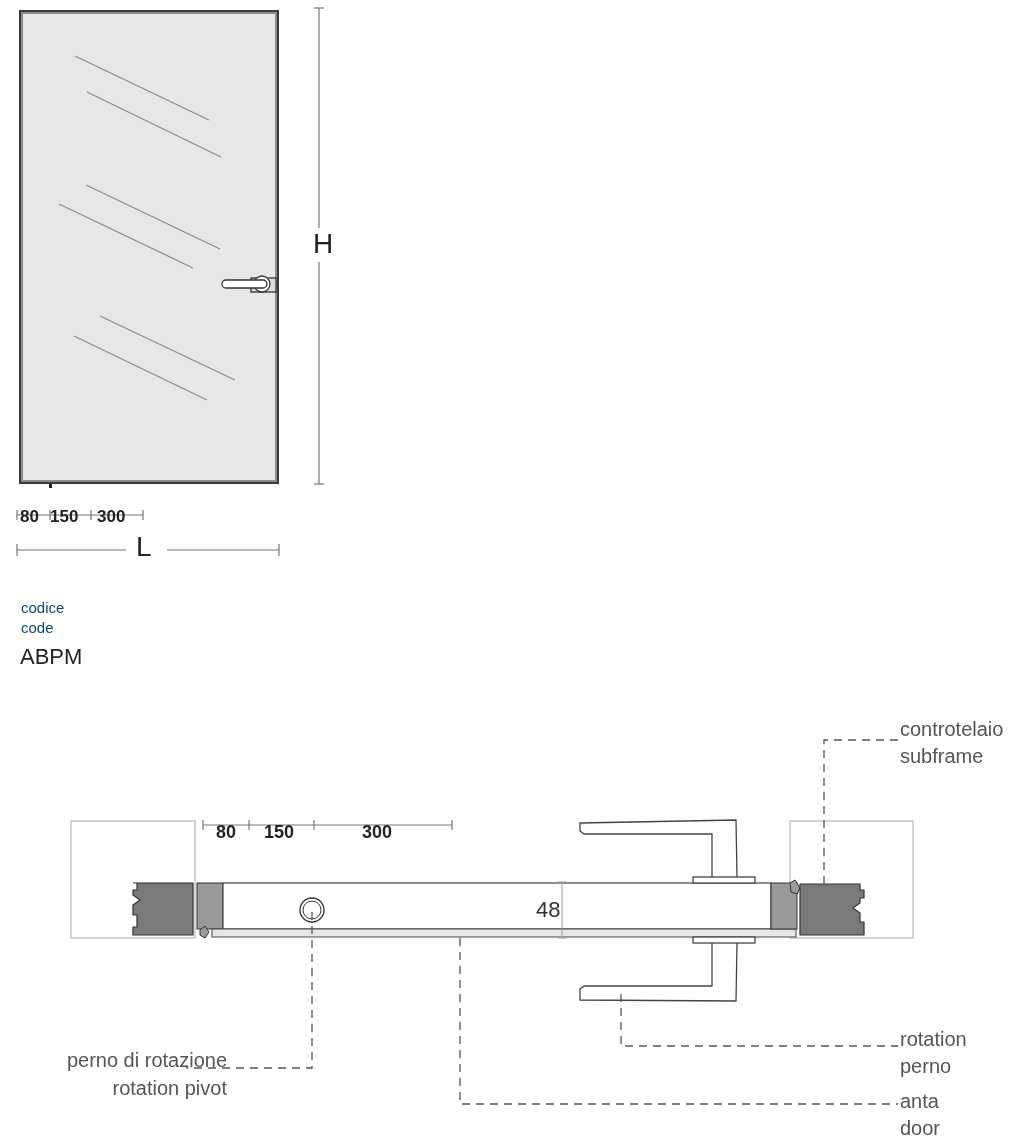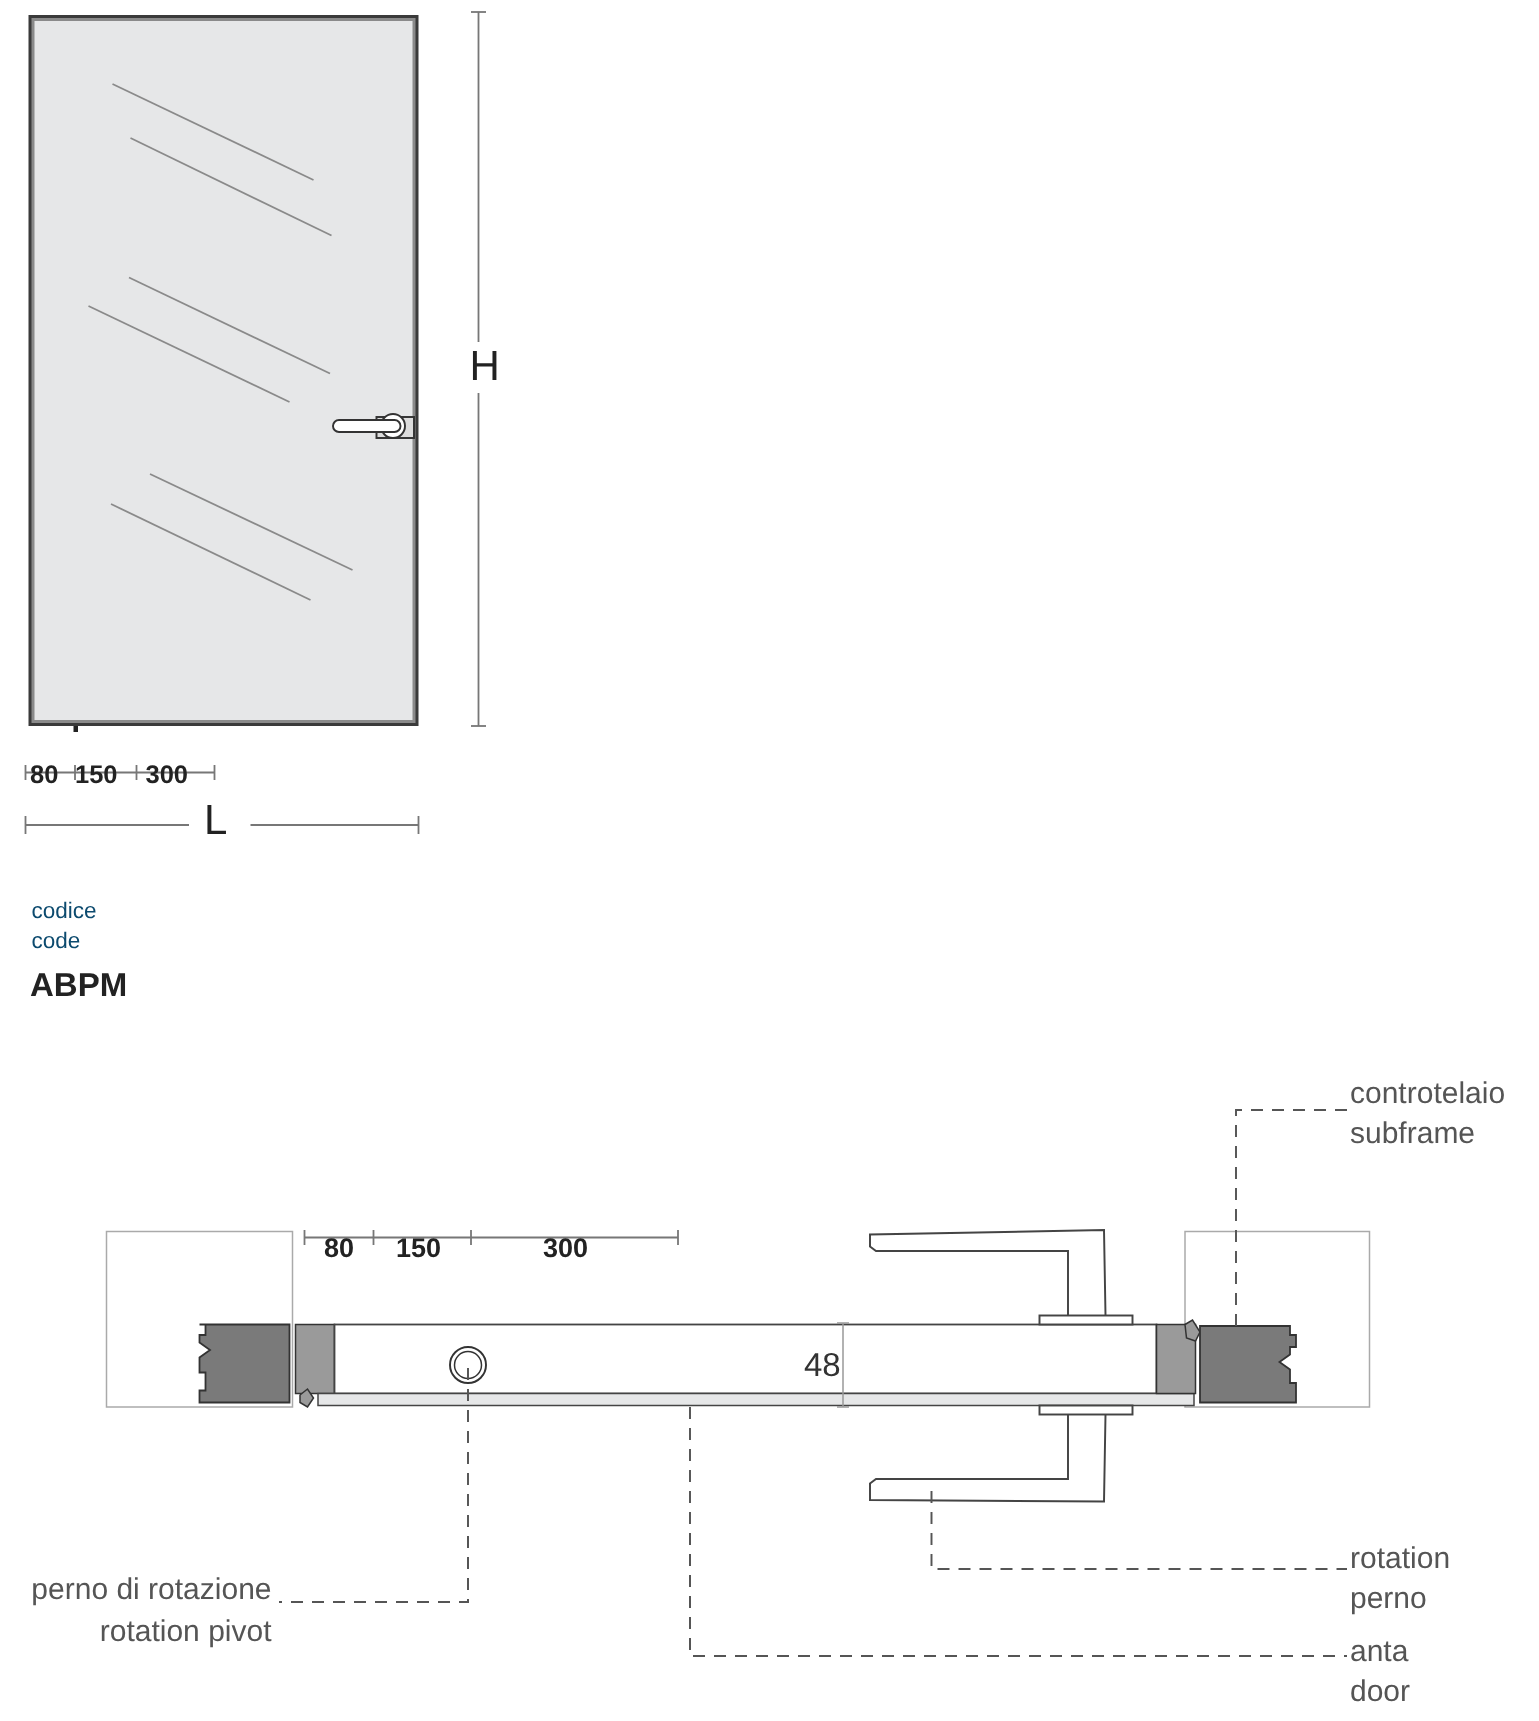--- a/index.html
+++ b/index.html
@@ -3,23 +3,23 @@
   <meta charset="utf-8">
   <style>
     html, body { margin: 0; padding: 0; background: #ffffff; }
     body { width: 1026px; height: 1147px; position: relative; overflow: hidden;
            font-family: "Liberation Sans", "DejaVu Sans", sans-serif; color: #333; }
     .layer { position: absolute; left: 0; top: 0; }
     .label { position: absolute; white-space: nowrap; }
     .dim-bold { font-weight: bold; font-size: 18px; color: #222; margin-top: 16px; }
     .big-letter { font-size: 28px; color: #222; }
     .small-code { font-size: 15px; color: #0c4a6e; line-height: 19px; }
-    .code-value { font-size: 22px; font-weight: bold; color: #222; }
+    .code-value { font-size: 22px; font-weight: normal; color: #222; }
     .callout { font-size: 20px; color: #555; line-height: 27px; }
-    .right { text-align: right; }
+    .right { text-align: right; padding-left: 46px; }
   </style>
 </head>
 <body>
 
 <svg class="layer" width="1026" height="1147" viewBox="0 0 1026 1147">
 
   <rect x="19" y="10" width="260" height="474" fill="#3a3a3a"></rect>
   <rect x="21" y="12" width="256" height="470" fill="#8a8a8a"></rect>
   <rect x="23" y="14" width="252" height="466" fill="#e6e7e8"></rect>
 

